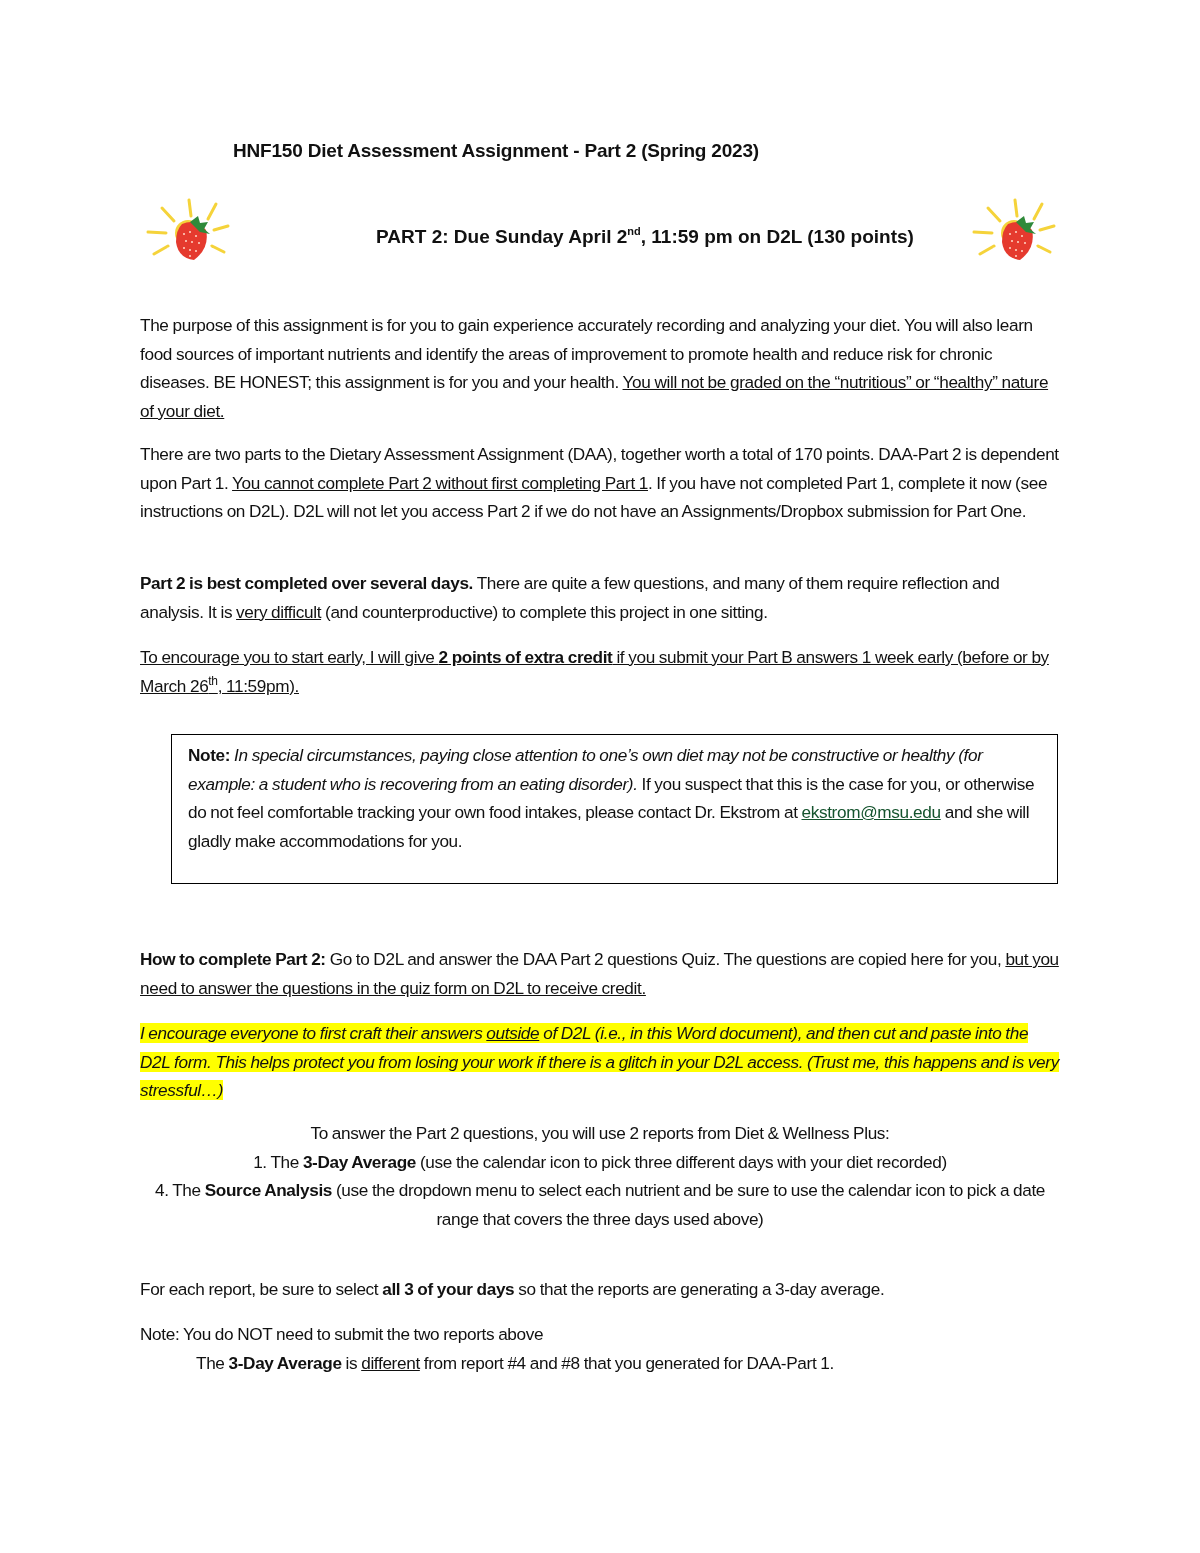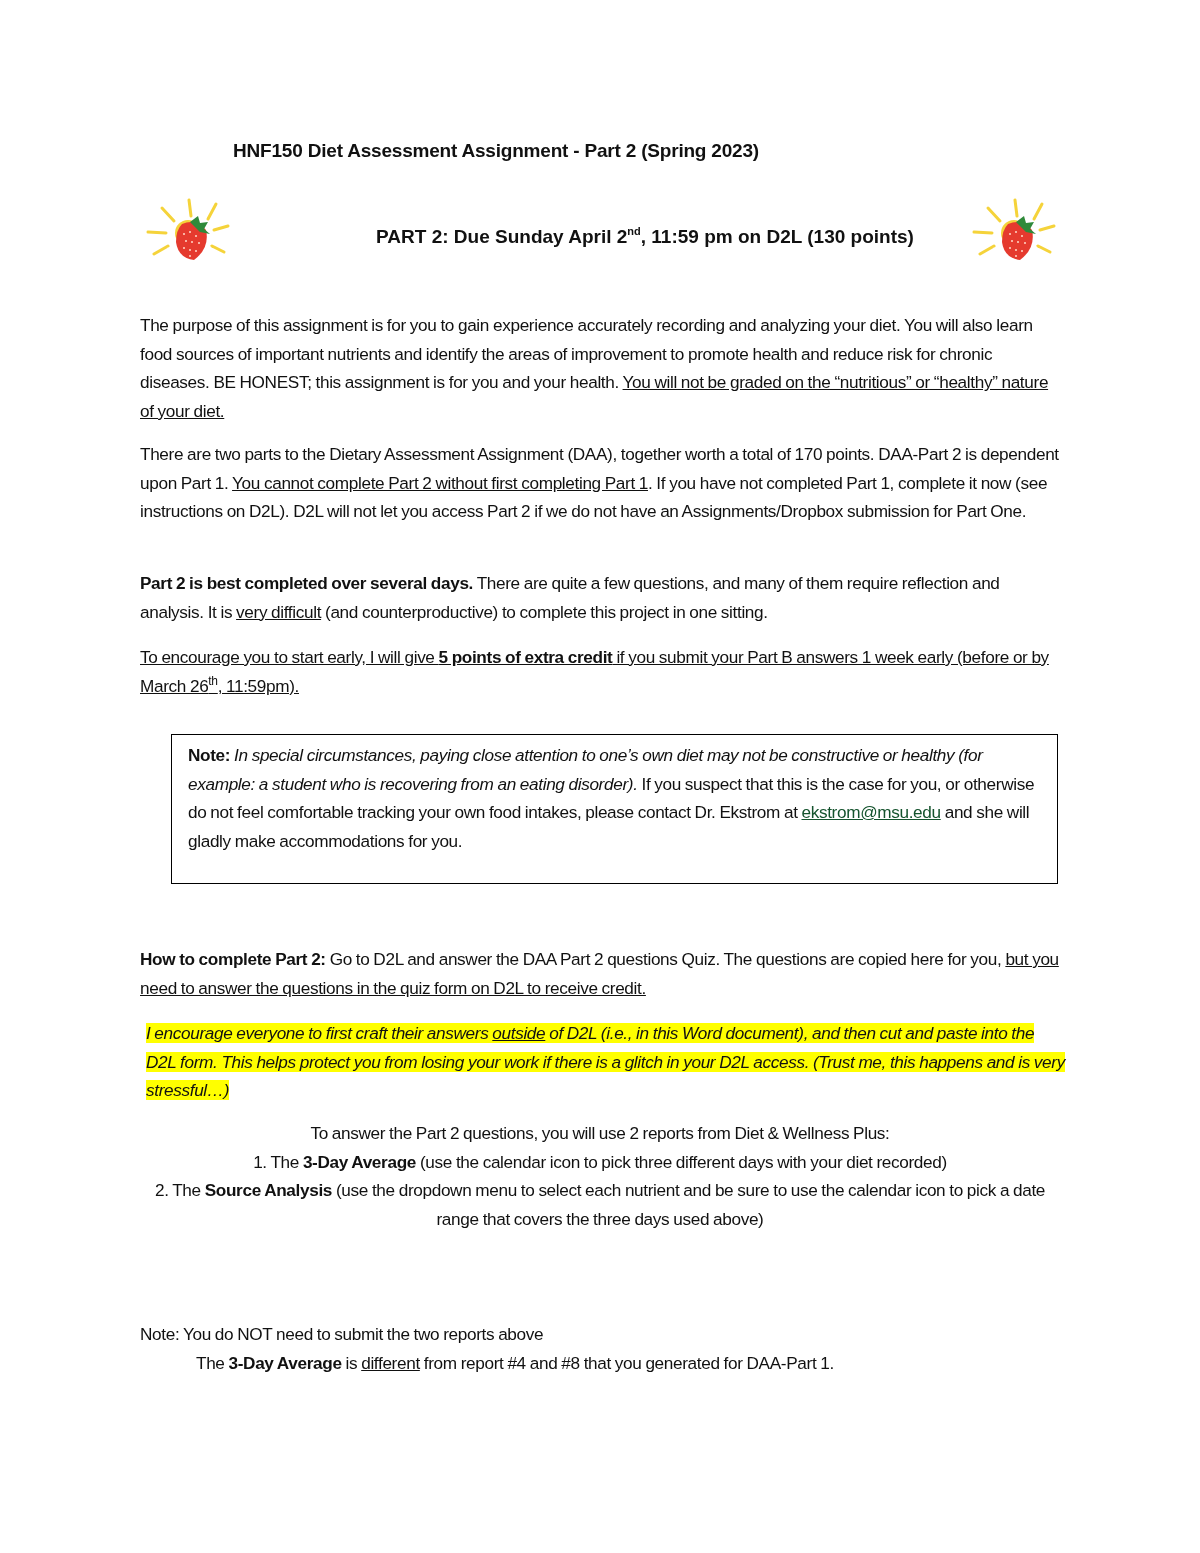--- a/index.html
+++ b/index.html
@@ -97,34 +97,35 @@
       <circle cx="46" cy="60" r="1"></circle>
     </g>
   </svg>
 
   <div class="body-text" style="top:311px;"><span>The purpose of this assignment is for you to gain experience accurately recording and analyzing your diet.  You will also learn food sources of important nutrients and identify the areas of improvement to promote health and reduce risk for chronic diseases.  BE HONEST; this assignment is for you and your health. </span><span class="u">You will not be graded on the “nutritious” or “healthy” nature of your diet. </span></div>
 
   <div class="body-text" style="top:440px;"><span>There are two parts to the Dietary Assessment Assignment (DAA), together worth a total of 170 points. DAA-Part 2 is dependent upon Part 1.  </span><span class="u">You cannot complete Part 2 without first completing Part 1</span><span>.  If you have not completed Part 1, complete it now (see instructions on D2L).  D2L will not let you access Part 2 if we do not have an Assignments/Dropbox submission for Part One.</span></div>
 
   <div class="body-text" style="top:569px;"><b>Part 2 is best completed over several days.</b><span>  There are quite a few questions, and many of them require reflection and analysis.  It is </span><span class="u">very difficult</span><span> (and counterproductive) to complete this project in one sitting.</span></div>
 
-  <div class="body-text u" style="top:643px;"><span>To encourage you to start early, I will give </span><b>5 points of extra credit</b><span> if you submit your Part B answers 1 week early (before or by March 26</span><sup>th</sup><span>, 11:59pm). </span></div>
+  <div class="body-text u" style="top:643px;"><span>To encourage you to start early, I will give </span><b>2 points of extra credit</b><span> if you submit your Part B answers 1 week early (before or by March 26</span><sup>th</sup><span>, 11:59pm). </span></div>
 
   <div class="note-box"></div>
   <div class="body-text note-text"><b>Note:</b><i> In special circumstances, paying close attention to one’s own diet may not be constructive or healthy (for example: a student who is recovering from an eating disorder).</i><span> If you suspect that this is the case for you, or otherwise do not feel comfortable tracking your own food intakes, please contact Dr. Ekstrom at </span><a>ekstrom@msu.edu</a><span> and she will gladly make accommodations for you.</span></div>
 
   <div class="body-text" style="top:945px;"><b>How to complete Part 2:</b><span>  Go to D2L and answer the DAA Part 2 questions Quiz.  The questions are copied here for you, </span><span class="u">but you need to answer the questions in the quiz form on D2L to receive credit.</span></div>
 
-  <div class="body-text" style="top:1019px;margin-left:6px;"><i class="hl"><span>I encourage everyone to first craft their answers </span><span class="u">outside</span><span> of D2L (i.e., in this Word document), and then cut and paste into the D2L form.  This helps protect you from losing your work if there is a glitch in your D2L access.  (Trust me, this happens and is very stressful…)</span></i></div>
+  <div class="body-text" style="top:1019px;"><i class="hl"><span>I encourage everyone to first craft their answers </span><span class="u">outside</span><span> of D2L (i.e., in this Word document), and then cut and paste into the D2L form.  This helps protect you from losing your work if there is a glitch in your D2L access.  (Trust me, this happens and is very stressful…)</span></i></div>
 
   <div class="body-text" style="top:1119px;text-align:center;">
     <div>To answer the Part 2 questions, you will use 2 reports from Diet &amp; Wellness Plus:</div>
     <div><span>1.  The </span><b>3-Day Average</b><span> (use the calendar icon to pick three different days with your diet recorded)</span></div>
-    <div><span>2.  The </span><b>Source Analysis</b><span> (use the dropdown menu to select each nutrient and be sure to use the calendar icon to pick a date range that covers the three days used above)</span></div>
+    <div><span>4.  The </span><b>Source Analysis</b><span> (use the dropdown menu to select each nutrient and be sure to use the calendar icon to pick a date range that covers the three days used above)</span></div>
   </div>
 
+  <div class="body-text" style="top:1275px;"><span>For each report, be sure to select </span><b>all 3 of your days</b><span> so that the reports are generating a 3-day average.</span></div>
 
   <div class="body-text" style="top:1320px;">
     <div>Note: You do NOT need to submit the two reports above</div>
     <span class="indent"><span>The </span><b>3-Day Average</b><span> is </span><span class="u">different</span><span> from report #4 and #8 that you generated for DAA-Part 1.</span></span>
   </div>
 
 </div>
 
 </body></html>

